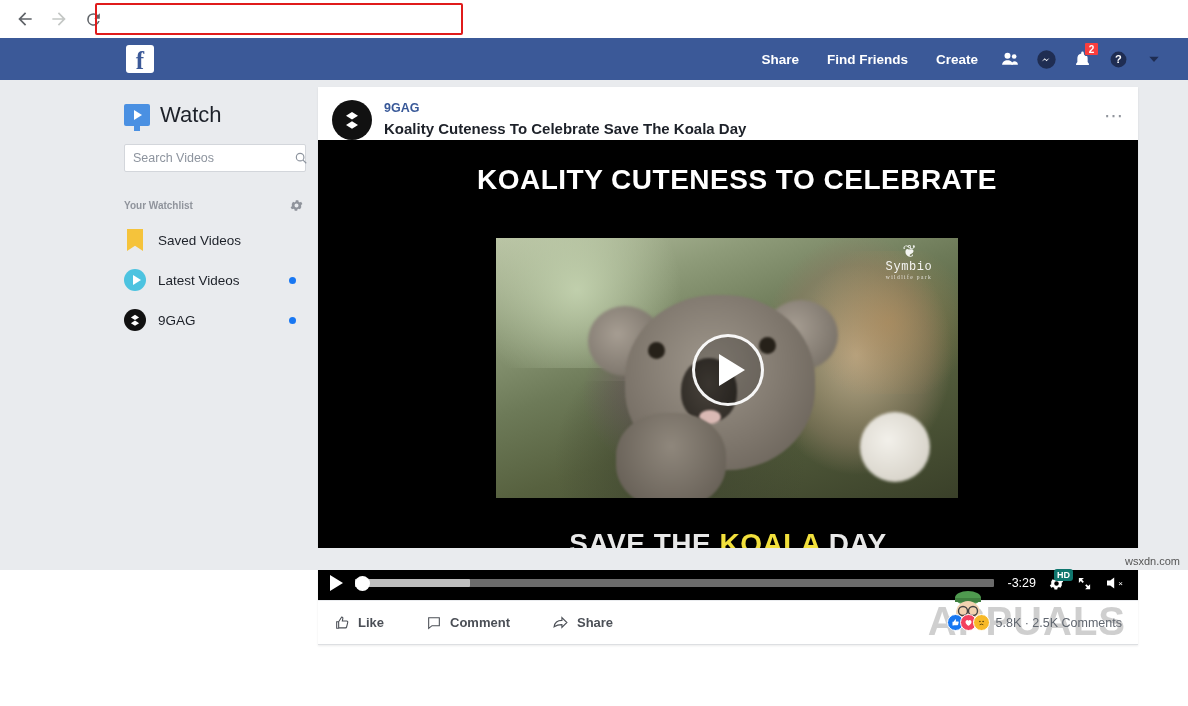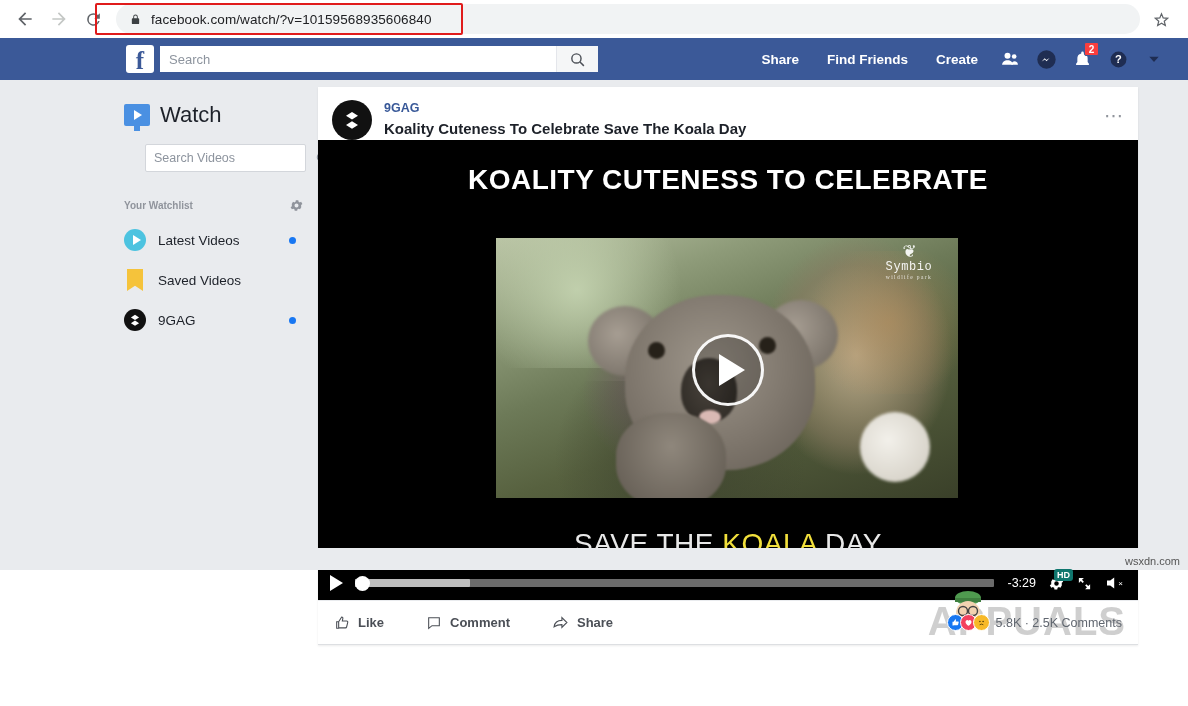--- a/index.html
+++ b/index.html
@@ -105,21 +105,21 @@
   }
   .watch-logo .tri {
     width: 0; height: 0; border-left: 8px solid #ffffff;
     border-top: 5px solid transparent; border-bottom: 5px solid transparent;
     margin-left: 2px;
   }
   .watch-title { font-size: 22px; color: #1d2129; }
   .video-search {
     margin-top: 16px; height: 28px; background: #ffffff;
     border: 1px solid #d3d6db; border-radius: 2px;
-    display: flex; align-items: center; padding: 0 8px; margin-left: 21px;
+    display: flex; align-items: center; padding: 0 8px;
   }
   .video-search input {
     flex: 1 1 auto; border: 0; outline: 0; font-size: 12.5px; color: #4b4f56;
     font-family: "Liberation Sans", sans-serif; background: transparent;
   }
   .video-search input::placeholder { color: #8d949e; }
   .watchlist-head {
     display: flex; align-items: center; justify-content: space-between;
     margin-top: 26px; padding-right: 2px;
   }
@@ -170,21 +170,21 @@
     font-size: 19px; letter-spacing: 1px; line-height: 10px;
   }
   .post-desc { padding: 9px 14px 10px 14px; font-size: 13px; color: #4b4f56; }
   .post-desc .see-more { color: #385898; margin-left: 2px; }
 
   
   .video-area {
     position: relative; width: 820px; height: 460px; background: #000000; overflow: hidden;
   }
   .vid-caption-top {
-    position: absolute; top: 24px; left: 0; width: 100%; text-align: center;
+    position: absolute; top: 24px; left: 9px; width: 100%; text-align: center;
     font-size: 28px; font-weight: bold; color: #ffffff;
     letter-spacing: 0.5px; font-family: "Liberation Sans", sans-serif;
   }
   .vid-frame {
     position: absolute; top: 98px; left: 178px; width: 462px; height: 260px;
     overflow: hidden;
     background:
       radial-gradient(ellipse 150px 120px at 42% 60%, #8a8278 0%, #6e675e 45%, rgba(110,103,94,0) 72%),
       radial-gradient(ellipse 120px 150px at 78% 45%, #b8a888 0%, rgba(140,125,100,0.55) 60%, rgba(0,0,0,0) 80%),
       linear-gradient(160deg, #b9c3a4 0%, #8e9b79 22%, #6d7a58 42%, #57613f 62%, #3a4029 100%);
@@ -257,21 +257,21 @@
     display: flex; align-items: center; justify-content: center;
     background: rgba(0,0,0,0.22); z-index: 6;
   }
   .play-overlay .tri {
     width: 0; height: 0; border-left: 26px solid #ffffff;
     border-top: 16px solid transparent; border-bottom: 16px solid transparent;
     margin-left: 7px;
   }
   .vid-caption-bottom {
     position: absolute; bottom: 40px; left: 0; width: 100%; text-align: center;
-    font-size: 28px; font-weight: normal; letter-spacing: 0.5px;
+    font-size: 28px; font-weight: bold; letter-spacing: 0.5px;
   }
   .vid-caption-bottom .w { color: #e8e8e8; }
   .vid-caption-bottom .y { color: #f2e03c; }
 
   
   .player-controls {
     position: absolute; bottom: 0; left: 0; width: 820px; height: 34px;
     display: flex; align-items: center; padding: 0 12px; z-index: 7;
   }
   .ctrl-play {
@@ -353,49 +353,25 @@
       <svg width="20" height="20" viewBox="0 0 24 24">
           <path d="M4 11h12.2l-5.6-5.6L12 4l8 8-8 8-1.4-1.4 5.6-5.6H4z" fill="currentColor"></path>
         </svg>
     </div>
     <div class="nav-btn">
       <svg width="19" height="19" viewBox="0 0 24 24">
           <path d="M17.65 6.35A7.96 7.96 0 0 0 12 4a8 8 0 1 0 7.73 10h-2.08A6 6 0 1 1 12 6c1.66 0 3.14.69 4.22 1.78L13 11h7V4z" fill="currentColor"></path>
         </svg>
     </div>
 
-    <div class="omnibox-wrap">
-      <div class="omnibox">
-        <span class="lock-icon">
-          <svg width="11" height="13" viewBox="0 0 24 24">
-              <path d="M12 1a5 5 0 0 0-5 5v3H6a2 2 0 0 0-2 2v9a2 2 0 0 0 2 2h12a2 2 0 0 0 2-2v-9a2 2 0 0 0-2-2h-1V6a5 5 0 0 0-5-5zm0 2a3 3 0 0 1 3 3v3H9V6a3 3 0 0 1 3-3z" fill="#3c4043"></path>
-            </svg>
-        </span>
-        <span class="url-text">facebook.com/watch/?v=10159568935606840</span>
-      </div>
-      <div class="star-btn">
-        <svg width="17" height="17" viewBox="0 0 24 24">
-            <path d="M12 17.3l-5.4 3.3 1.5-6.2-4.8-4.1 6.3-.5L12 4l2.4 5.8 6.3.5-4.8 4.1 1.5 6.2z" fill="none" stroke="currentColor" stroke-width="1.7"></path>
-          </svg>
-      </div>
-    </div>
     <div class="url-highlight-box"></div>
   </div>
 
   <div class="fb-bar">
     <div class="fb-logo">f</div>
-    <div class="fb-search">
-      <input type="text" value="" placeholder="Search" style="">
-      <div class="fb-search-btn">
-        <svg width="17" height="17" viewBox="0 0 24 24">
-            <circle cx="10.5" cy="10.5" r="6.5" fill="none" stroke="currentColor" stroke-width="2"></circle>
-            <line x1="15.5" y1="15.5" x2="21" y2="21" stroke="currentColor" stroke-width="2"></line>
-          </svg>
-      </div>
-    </div>
     <div class="fb-right">
       <a class="fb-link">Share</a>
       <a class="fb-link">Find Friends</a>
       <a class="fb-link">Create</a>
 
       <div class="fb-icon-btn">
         <svg width="20" height="20" viewBox="0 0 24 24" fill="currentColor">
             <circle cx="9" cy="8" r="3.6"></circle>
             <path d="M2.5 19c0-3.4 2.9-5.6 6.5-5.6S15.5 15.6 15.5 19z"></path>
             <circle cx="17" cy="9" r="2.8"></circle>
@@ -451,30 +427,30 @@
       <div class="watchlist-head">
         <span class="watchlist-title">Your Watchlist</span>
         <span class="gear">
           <svg width="15" height="15" viewBox="0 0 24 24" fill="currentColor">
               <path d="M19.4 13a7.6 7.6 0 0 0 0-2l2-1.6-2-3.4-2.4 1a7.5 7.5 0 0 0-1.7-1l-.4-2.5h-4l-.4 2.5c-.6.2-1.2.6-1.7 1l-2.4-1-2 3.4L4.6 11a7.6 7.6 0 0 0 0 2l-2 1.6 2 3.4 2.4-1c.5.4 1.1.8 1.7 1l.4 2.5h4l.4-2.5c.6-.2 1.2-.6 1.7-1l2.4 1 2-3.4zM12 15.2A3.2 3.2 0 1 1 12 8.8a3.2 3.2 0 0 1 0 6.4z"></path>
             </svg>
         </span>
       </div>
 
       <div class="wl-item">
+        <span class="wl-icon saved"></span>
+        <span class="wl-label">Saved Videos</span>
+      </div>
+
+      <div class="wl-item">
         <span class="wl-icon latest">
             <span class="tri"></span>
           </span>
         <span class="wl-label">Latest Videos</span>
         <span class="wl-dot"></span>
-      </div>
-
-      <div class="wl-item">
-        <span class="wl-icon saved"></span>
-        <span class="wl-label">Saved Videos</span>
       </div>
 
       <div class="wl-item">
         <span class="wl-icon gag">
           <svg width="14" height="14" viewBox="0 0 24 24">
               <path d="M12 3l7 4.5-7 4.5-7-4.5z" fill="#ffffff"></path>
               <path d="M12 13l7 4.5-7 4.5-7-4.5z" fill="#ffffff"></path>
             </svg>
         </span>
         <span class="wl-label">9GAG</span>

